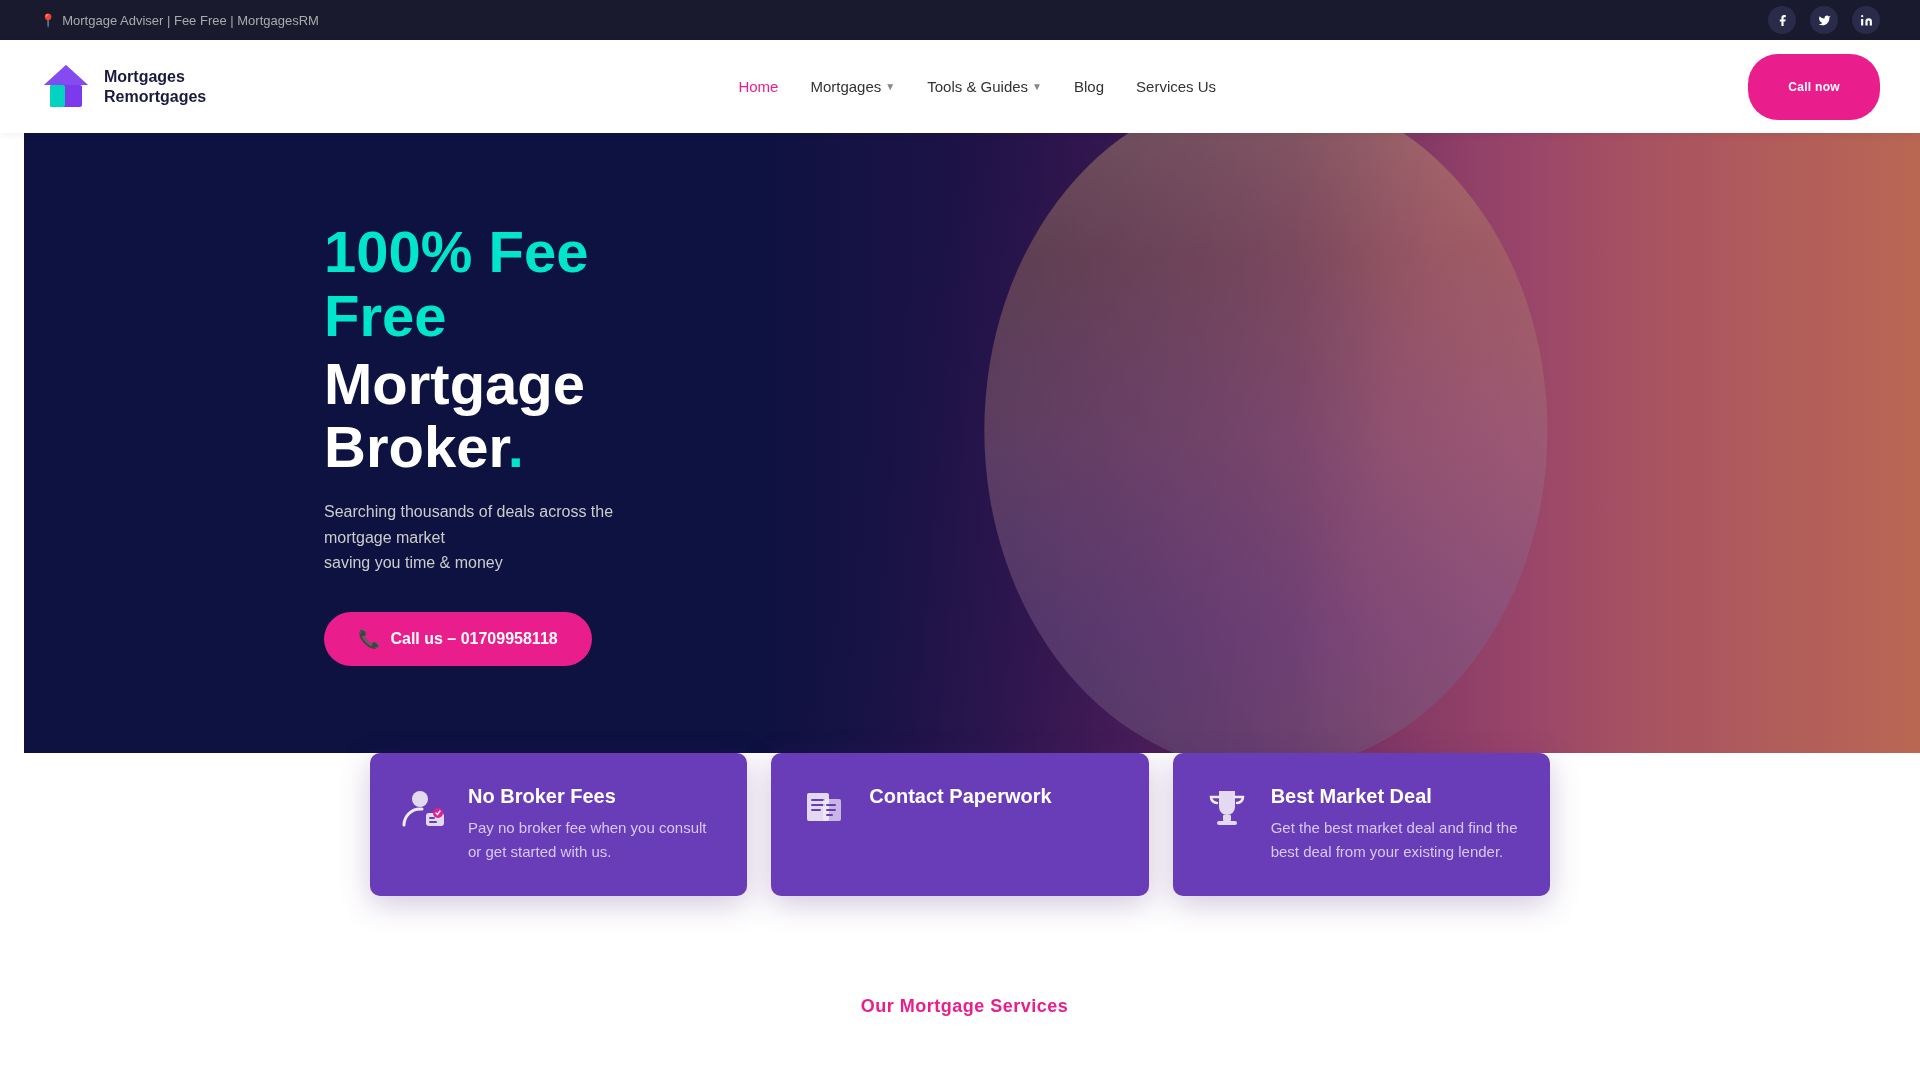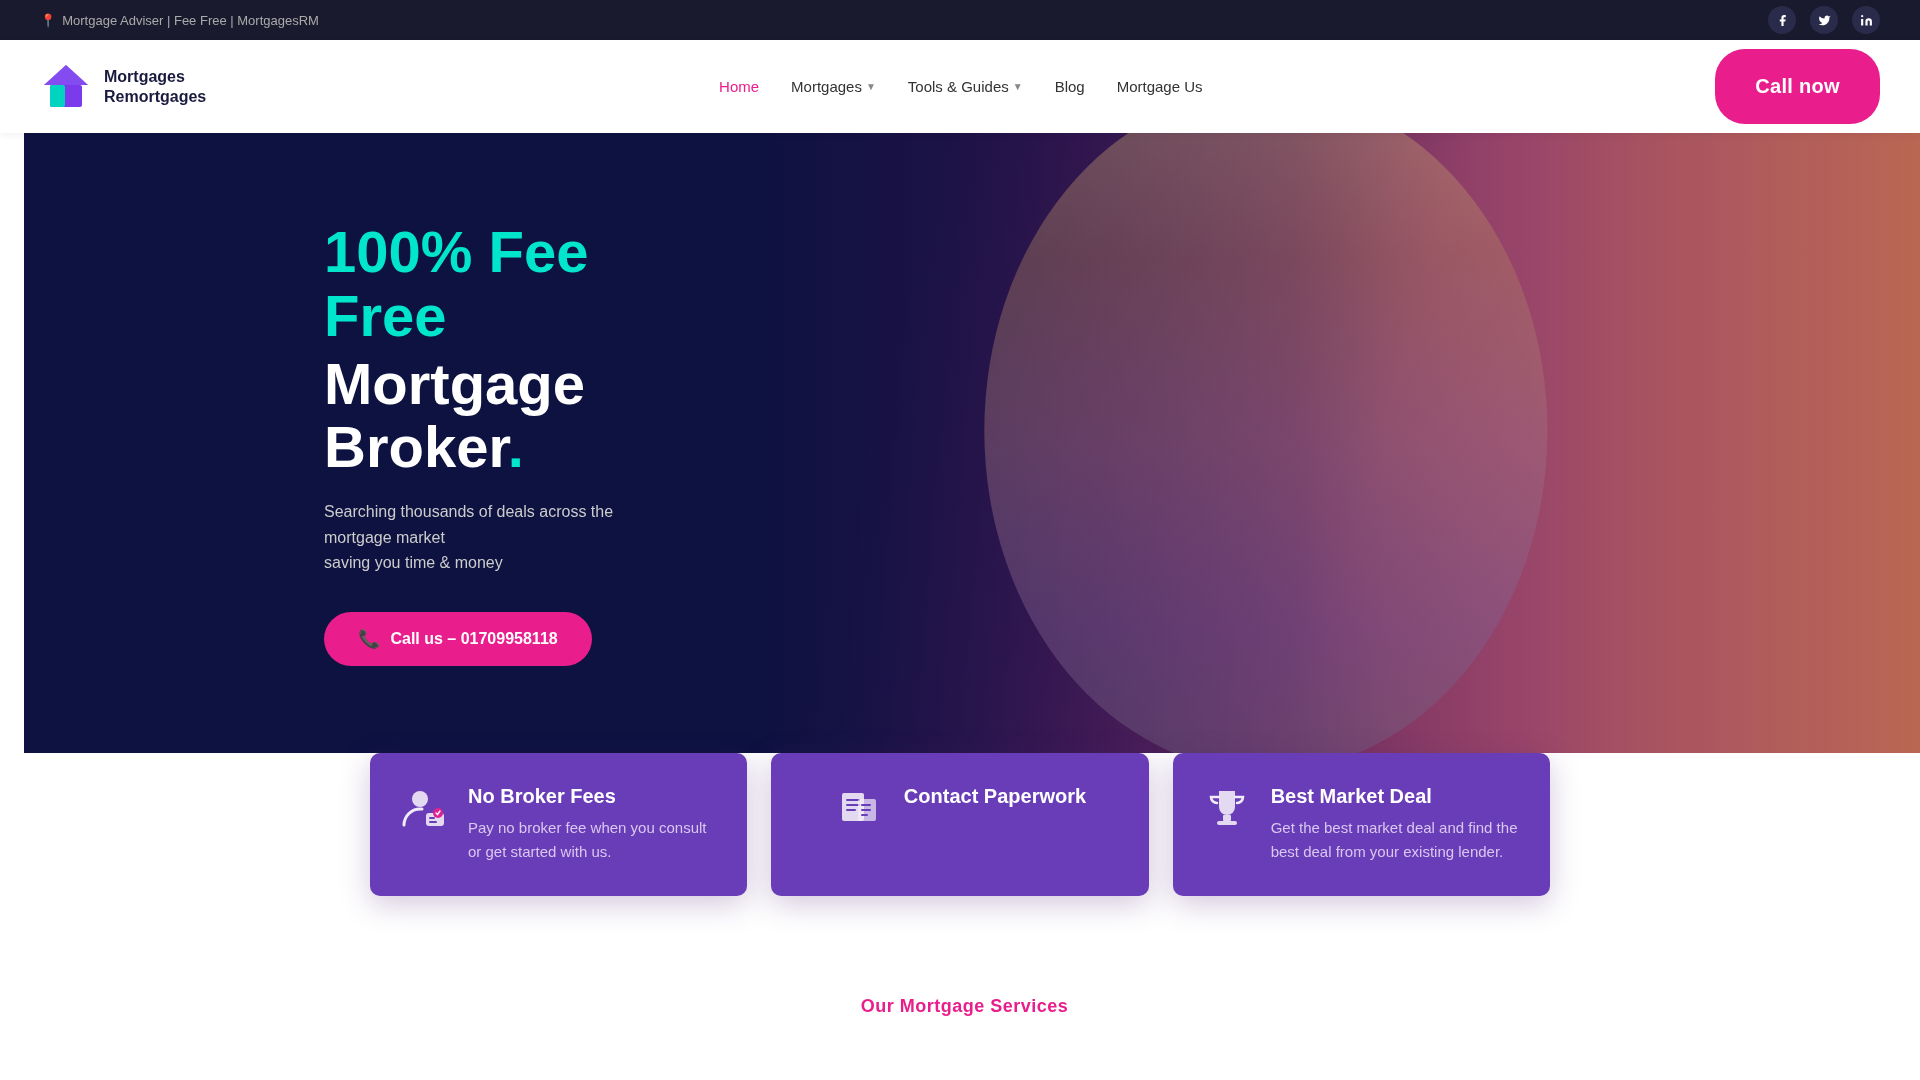--- a/index.html
+++ b/index.html
@@ -46,21 +46,21 @@
       display: flex; align-items: center; gap: 4px;
     }
     .nav-link.active { color: #e91e8c; }
     .nav-link .chevron { font-size: 10px; color: #888; }
     .call-now-btn {
       background: #e91e8c;
       color: #fff;
       border: none;
       border-radius: 30px;
       padding: 26px 40px;
-      font-size: 20px;
+      font-size: 12px;
       font-weight: 600;
       cursor: pointer;
       letter-spacing: 0.3px;
     }
 
     
     .hero {
       position: relative;
       min-height: 620px;
       background: linear-gradient(105deg, #0d1240 0%, #0d1240 45%, transparent 70%),
@@ -118,21 +118,20 @@
       max-width: 1180px; margin: 0 auto;
     }
     .card {
       background: #6a3db8;
       border-radius: 10px;
       padding: 32px 28px;
       display: flex; align-items: flex-start; gap: 18px;
       flex: 1; max-width: 380px;
       color: #fff;
       box-shadow: 0 8px 30px rgba(80,30,120,0.25);
-      justify-content: center;
     }
     .card-icon-wrap {
       font-size: 42px; min-width: 52px; color: #fff; opacity: 0.9;
       display: flex; align-items: center; justify-content: center;
     }
     .card-title { font-size: 20px; font-weight: 700; margin-bottom: 8px; }
     .card-desc { font-size: 15px; color: #d8c8f0; line-height: 1.6; }
     .card-link { color: #a0d8f0; text-decoration: underline; }
 
     
@@ -194,21 +193,21 @@
       <span class="chevron">▼</span>
     </a>
     <a class="nav-link">
       <span>Tools &amp; Guides</span>
       <span class="chevron">▼</span>
     </a>
     <a class="nav-link">
       <span>Blog</span>
     </a>
     <a class="nav-link">
-      <span>Mortgage Us</span>
+      <span>Services Us</span>
     </a>
   </div>
 
   <button class="call-now-btn">Call now</button>
 </nav>
 
 <section class="hero">
   <div class="hero-overlay"></div>
 
   <div style="position:absolute;right:0;top:0;bottom:0;width:60%;

